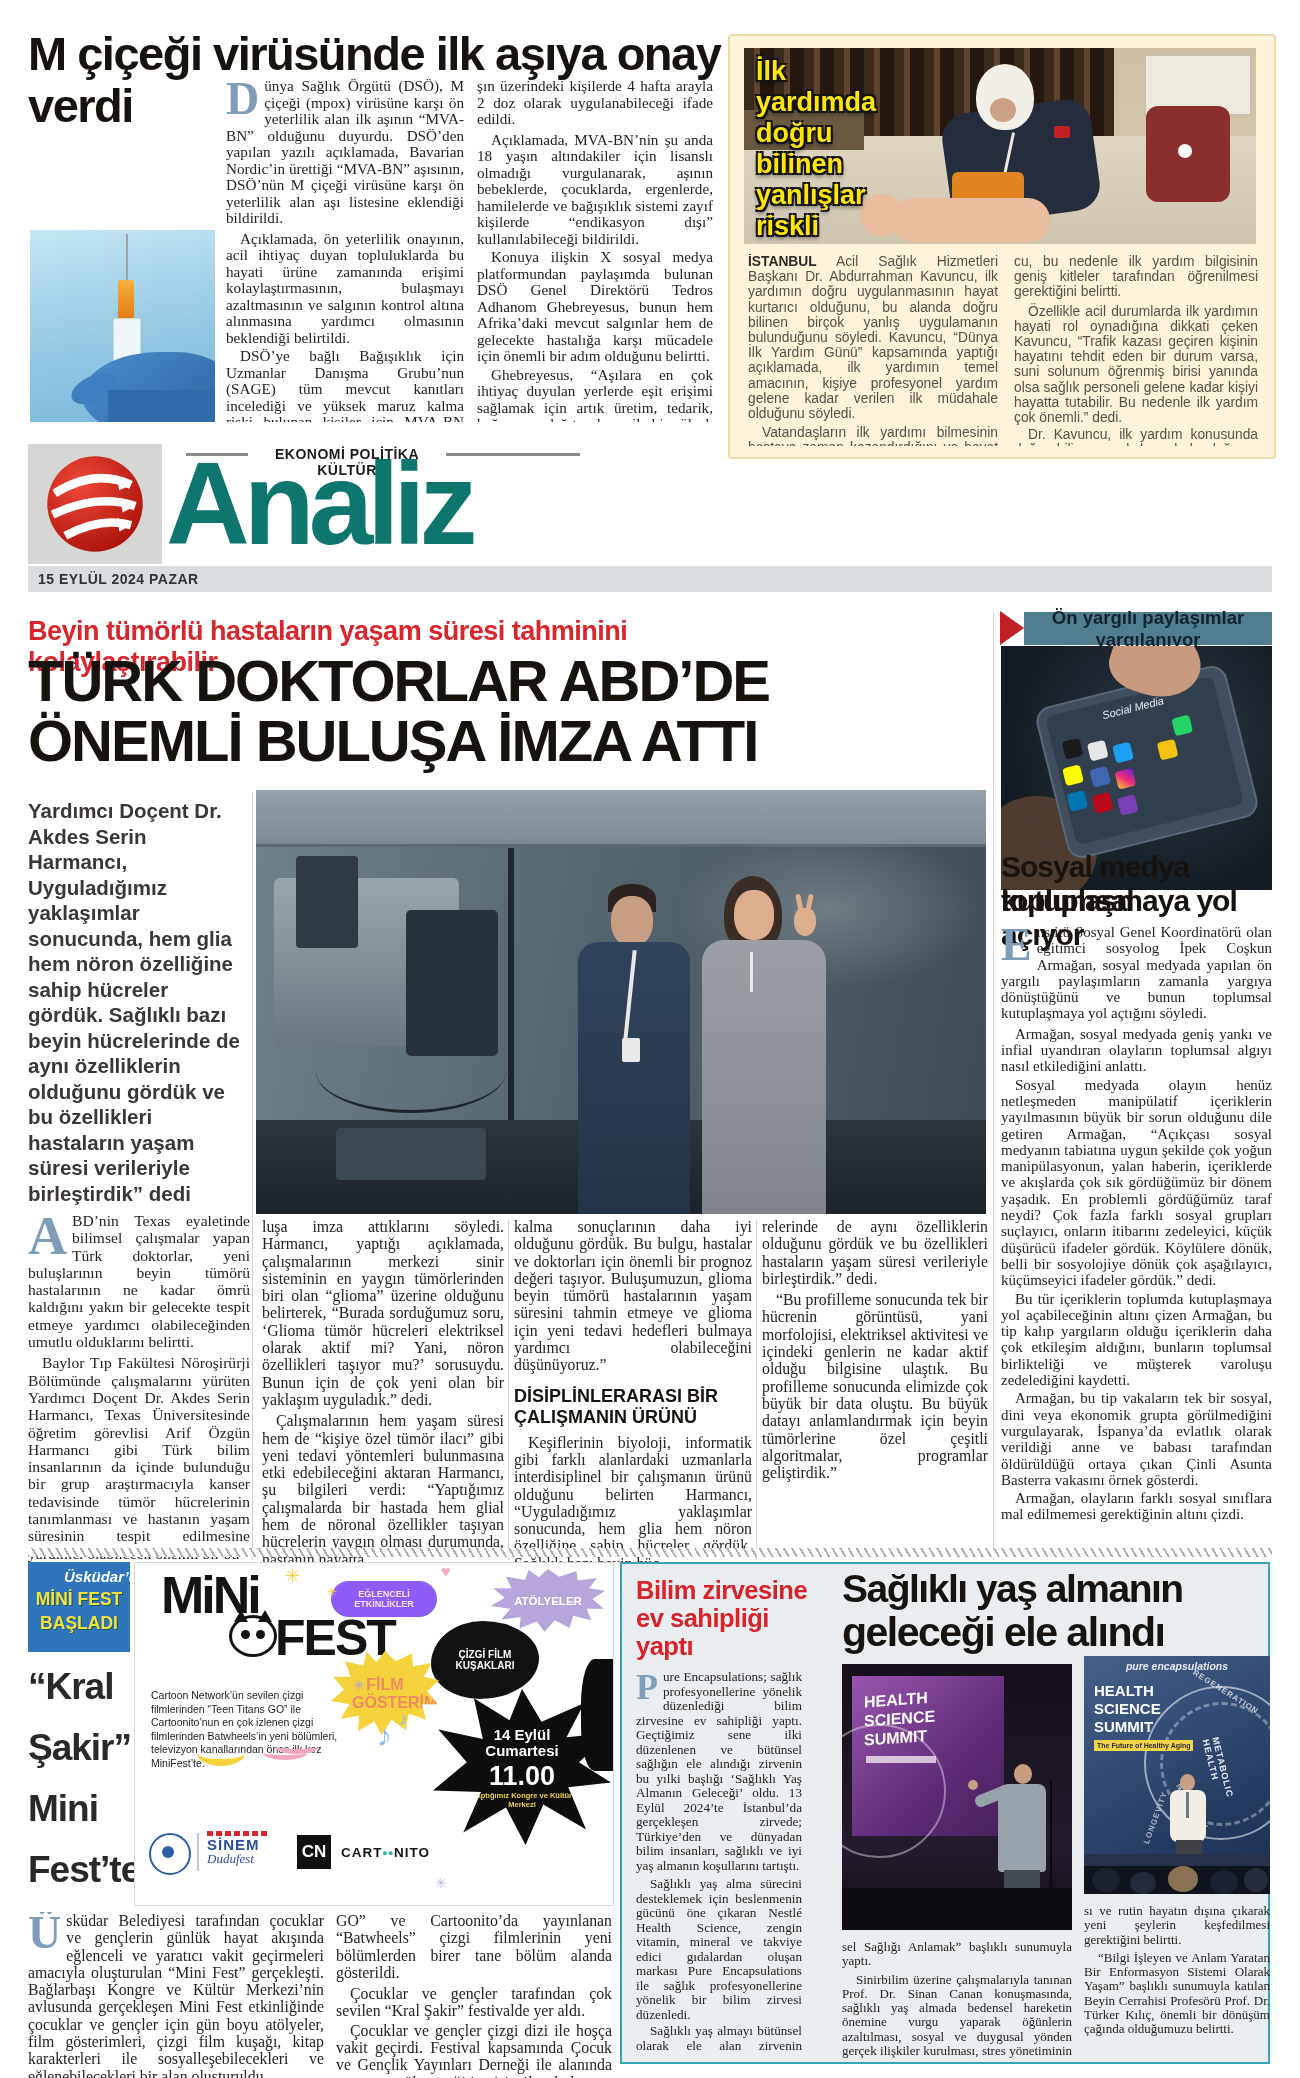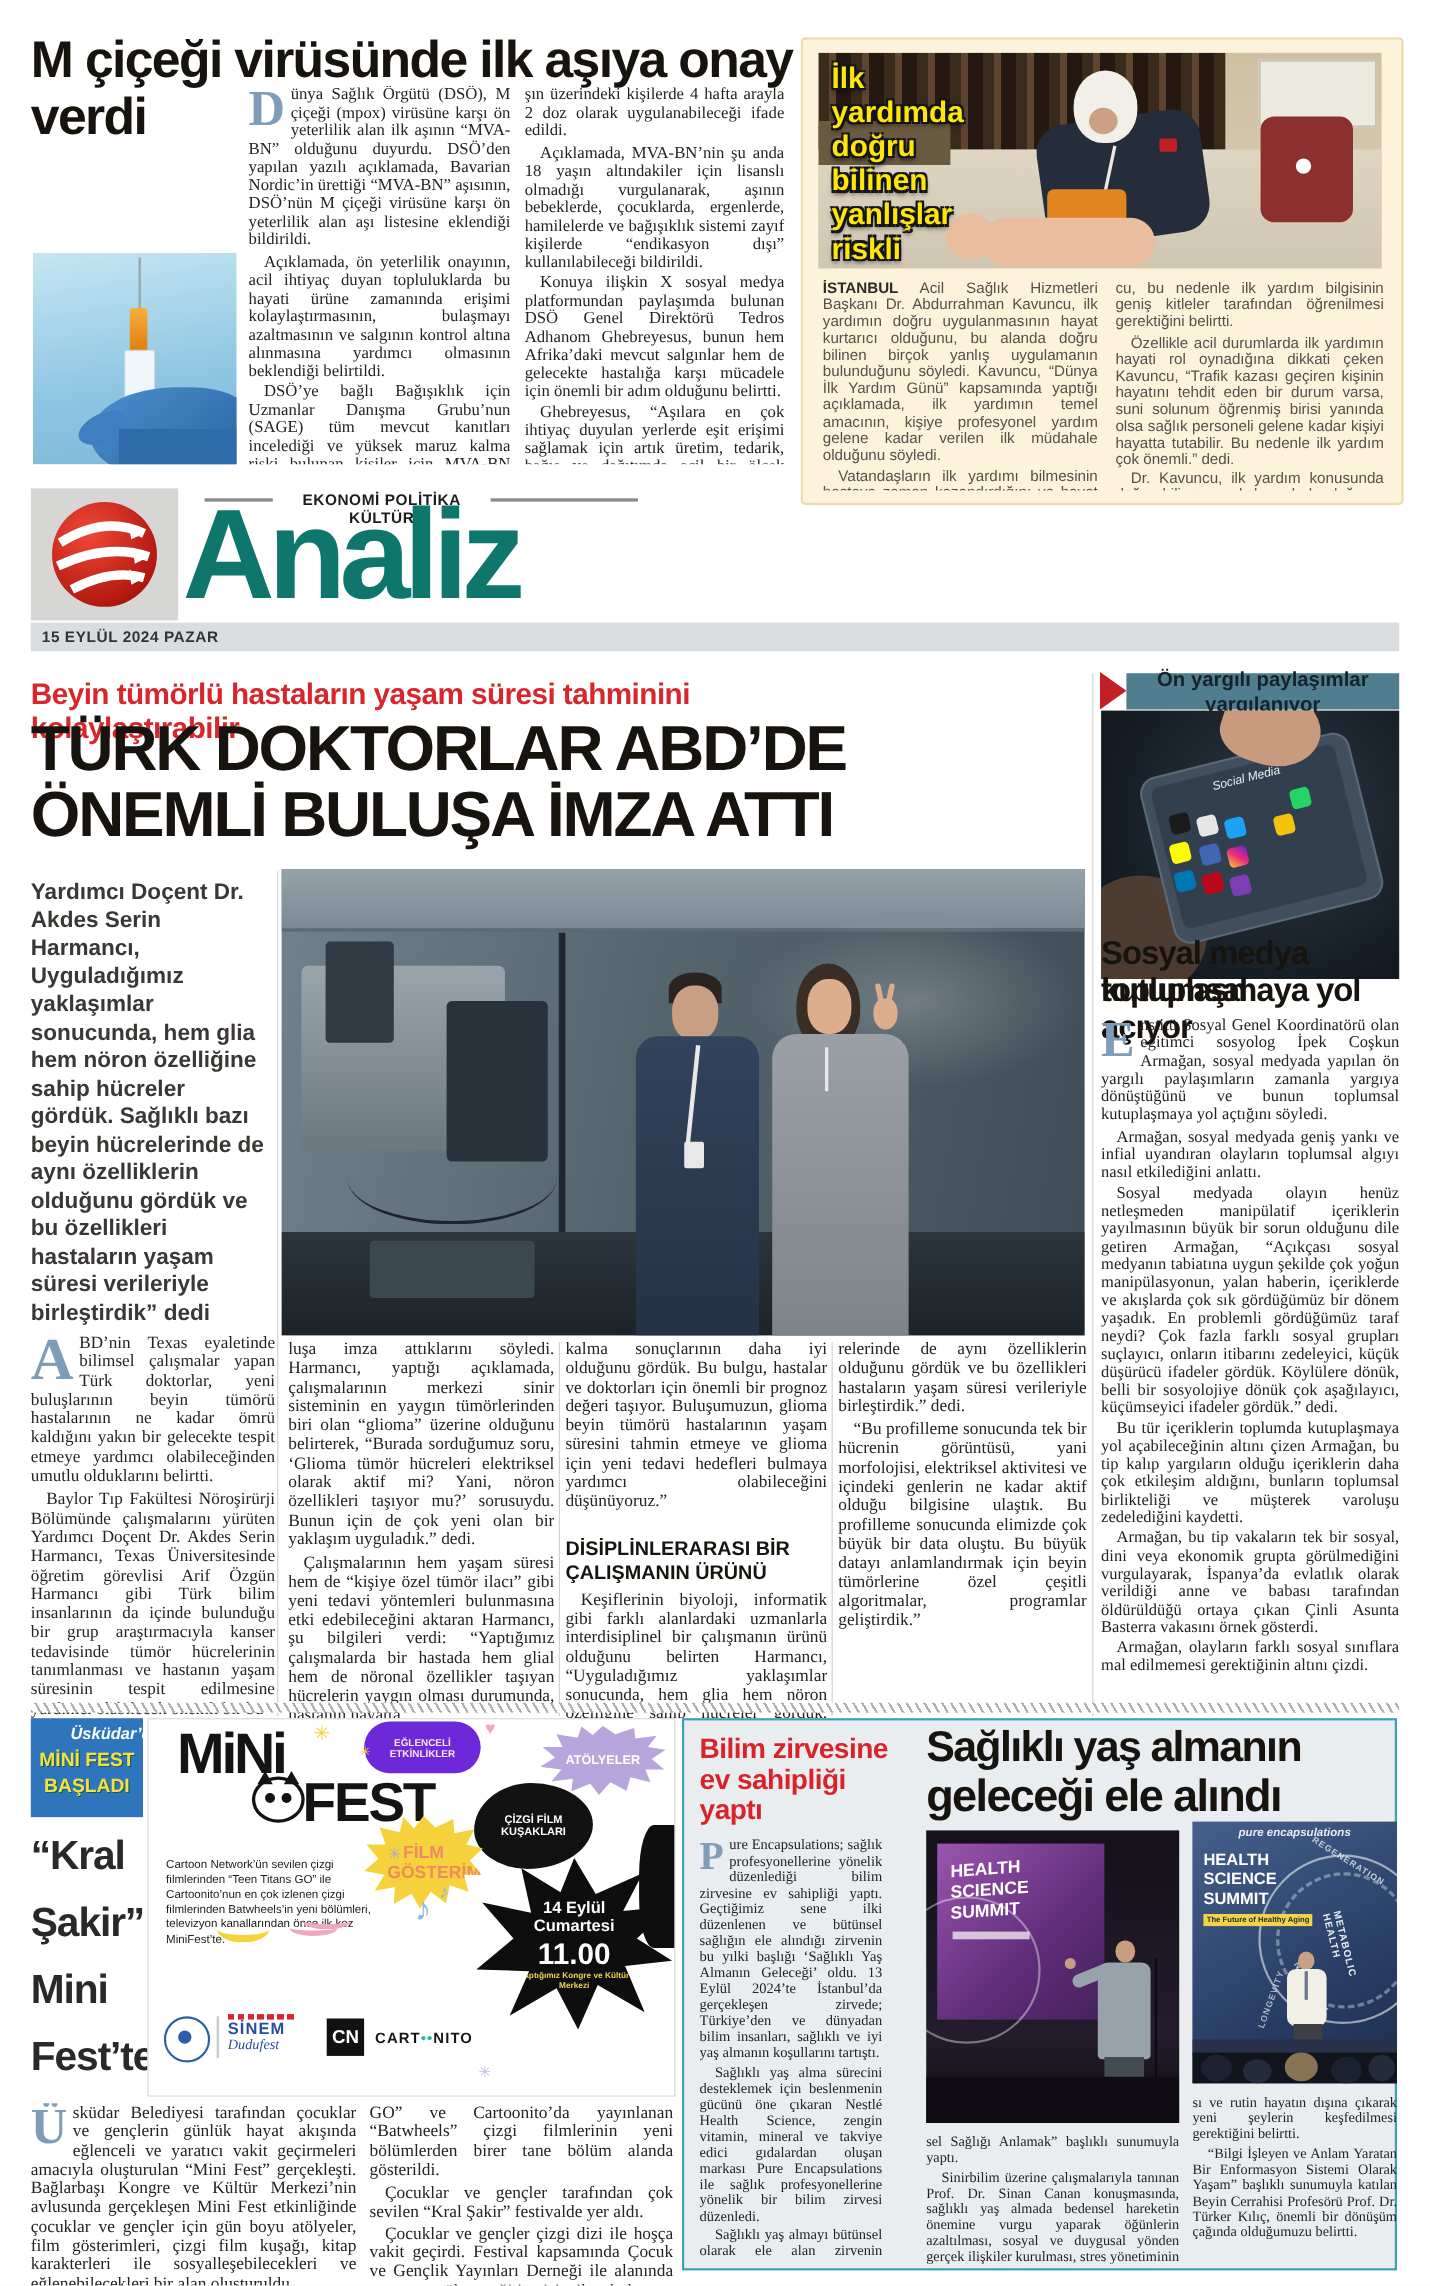--- a/index.html
+++ b/index.html
@@ -150,21 +150,21 @@
     <div class="abs" style="left:551px;top:104px;width:5px;height:18px;background:#dcae8e;border-radius:3px;transform:rotate(12deg);"></div>
     <div class="abs" style="left:494px;top:162px;width:3px;height:40px;background:#e8e8e8;"></div>
   </div>
 
   <div class="abs ser jt ovh" style="left:262px;top:1218px;width:242px;height:344px;font-size:15.8px;line-height:17.3px;">
     <p>luşa imza attıklarını söyledi. Harmancı, yaptığı açıklamada, çalışmalarının merkezi sinir sisteminin en yaygın tümörlerinden biri olan “glioma” üzerine olduğunu belirterek, “Burada sorduğumuz soru, ‘Glioma tümör hücreleri elektriksel olarak aktif mi? Yani, nöron özellikleri taşıyor mu?’ sorusuydu. Bunun için de çok yeni olan bir yaklaşım uyguladık.” dedi.</p>
     <p class="ind">Çalışmalarının hem yaşam süresi hem de “kişiye özel tümör ilacı” gibi yeni tedavi yöntemleri bulunmasına etki edebileceğini aktaran Harmancı, şu bilgileri verdi: “Yaptığımız çalışmalarda bir hastada hem glial hem de nöronal özellikler taşıyan hücrelerin yaygın olması durumunda, hastanın hayatta</p>
   </div>
   <div class="abs ser jt ovh" style="left:514px;top:1218px;width:238px;height:344px;font-size:15.8px;line-height:17.3px;">
     <p>kalma sonuçlarının daha iyi olduğunu gördük. Bu bulgu, hastalar ve doktorları için önemli bir prognoz değeri taşıyor. Buluşumuzun, glioma beyin tümörü hastalarının yaşam süresini tahmin etmeye ve glioma için yeni tedavi hedefleri bulmaya yardımcı olabileceğini düşünüyoruz.”</p>
-    <div style="font-family:'Liberation Sans',sans-serif;font-size:18px;line-height:21px;font-weight:800;color:#17130f;margin:24px 0 6px 0;text-align:left;">DİSİPLİNLERARASI BİR ÇALIŞMANIN ÜRÜNÜ</div>
+    <div style="font-family:'Liberation Sans',sans-serif;font-size:18px;line-height:21px;font-weight:800;color:#17130f;margin:12px 0 6px 0;text-align:left;">DİSİPLİNLERARASI BİR ÇALIŞMANIN ÜRÜNÜ</div>
     <p class="ind">Keşiflerinin biyoloji, informatik gibi farklı alanlardaki uzmanlarla interdisiplinel bir çalışmanın ürünü olduğunu belirten Harmancı, “Uyguladığımız yaklaşımlar sonucunda, hem glia hem nöron özelliğine sahip hücreler gördük. Sağlıklı bazı beyin hüc-</p>
   </div>
   <div class="abs ser jt ovh" style="left:762px;top:1218px;width:226px;height:344px;font-size:15.8px;line-height:17.3px;">
     <p>relerinde de aynı özelliklerin olduğunu gördük ve bu özellikleri hastaların yaşam süresi verileriyle birleştirdik.” dedi.</p>
     <p class="ind">“Bu profilleme sonucunda tek bir hücrenin görüntüsü, yani morfolojisi, elektriksel aktivitesi ve içindeki genlerin ne kadar aktif olduğu bilgisine ulaştık. Bu profilleme sonucunda elimizde çok büyük bir data oluştu. Bu büyük datayı anlamlandırmak için beyin tümörlerine özel çeşitli algoritmalar, programlar geliştirdik.”</p>
   </div>
 
   <div class="abs rule" style="left:252px;top:792px;height:768px;"></div>
   <div class="abs rule" style="left:508px;top:1220px;height:340px;"></div>
   <div class="abs rule" style="left:756px;top:1220px;height:340px;"></div>
@@ -216,21 +216,21 @@
     <div class="abs" style="left:26px;top:2px;font-size:52px;font-weight:900;letter-spacing:-3px;color:#141414;">MiNi</div>
     <div class="abs" style="left:140px;top:46px;font-size:50px;font-weight:900;letter-spacing:-2px;color:#141414;">FEST</div>
     <div class="abs" style="left:94px;top:52px;width:42px;height:36px;background:#fff;border:3px solid #131313;border-radius:50%;">
       <div class="abs" style="left:2px;top:-8px;width:0;height:0;border-left:7px solid transparent;border-right:7px solid transparent;border-bottom:12px solid #131313;"></div>
       <div class="abs" style="left:26px;top:-8px;width:0;height:0;border-left:7px solid transparent;border-right:7px solid transparent;border-bottom:12px solid #131313;"></div>
       <div class="abs" style="left:9px;top:12px;width:9px;height:9px;background:#131313;border-radius:50%;"></div>
       <div class="abs" style="left:24px;top:12px;width:9px;height:9px;background:#131313;border-radius:50%;"></div>
     </div>
     <div class="abs" style="left:16px;top:126px;width:202px;font-size:10.5px;line-height:13.5px;color:#1c1c1c;">Cartoon Network’ün sevilen çizgi filmlerinden “Teen Titans GO” ile Cartoonito’nun en çok izlenen çizgi filmlerinden Batwheels’in yeni bölümleri, televizyon kanallarından önce ilk kez MiniFest’te.</div>
 
-    <div class="abs ctr" style="left:196px;top:2px;width:106px;height:47px;background:#6d28d9;border-radius:28px;">
+    <div class="abs ctr" style="left:196px;top:18px;width:106px;height:36px;background:#8b5cf6;border-radius:28px;">
       <span style="font-size:9px;font-weight:800;color:#fbe3ec;width:70px;">EĞLENCELİ ETKİNLİKLER</span>
     </div>
     <div class="abs ctr burst12" style="left:356px;top:6px;width:114px;height:64px;background:#b7a6dc;">
       <span style="font-size:11.5px;font-weight:800;color:#fff;">ATÖLYELER</span>
     </div>
     <div class="abs ctr" style="left:296px;top:58px;width:108px;height:78px;background:#121212;border-radius:48% 52% 55% 45% / 55% 48% 52% 45%;">
       <span style="font-size:10px;font-weight:800;color:#fff;width:64px;">ÇİZGİ FİLM KUŞAKLARI</span>
     </div>
     <div class="abs ctr burst12" style="left:196px;top:88px;width:108px;height:86px;background:#f6d33c;">
       <span style="font-size:16px;font-weight:800;color:#ef8a5e;width:66px;">FİLM GÖSTERİMLERİ</span>

